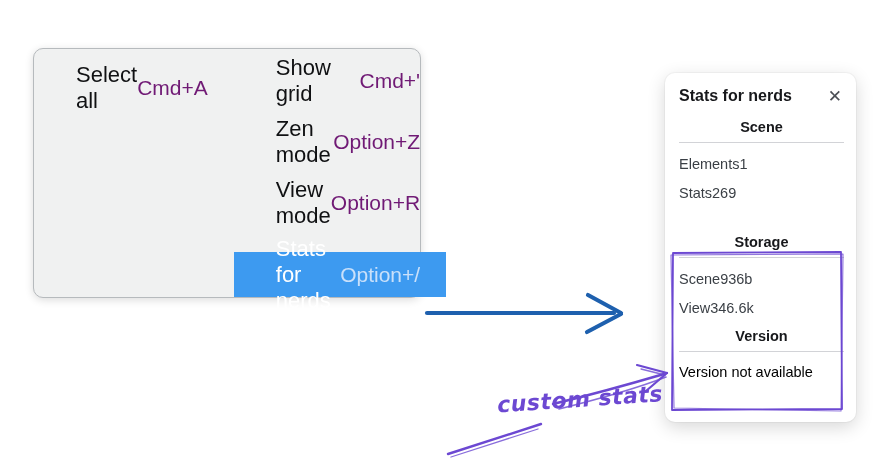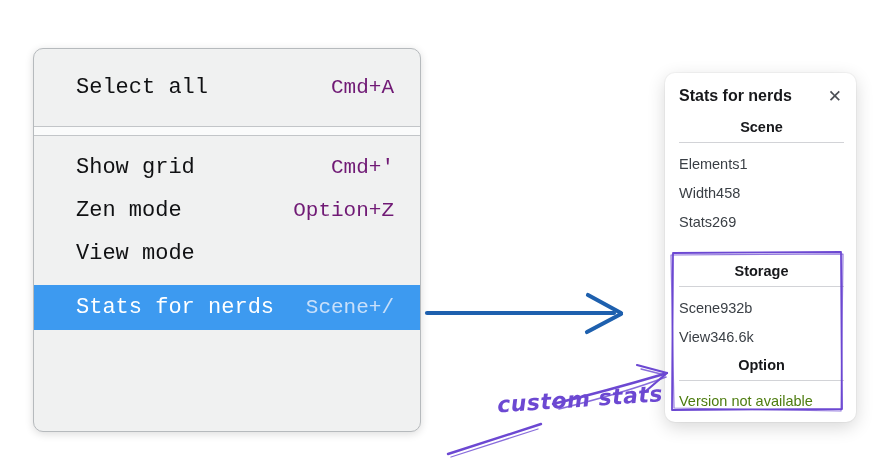--- a/index.html
+++ b/index.html
@@ -3,24 +3,24 @@
 <meta charset="utf-8">
 <style>
   html,body{margin:0;padding:0;background:#ffffff;}
   .canvas{
     position:relative;width:873px;height:461px;background:#ffffff;overflow:hidden;
     font-family:"Liberation Sans", sans-serif;
   }
 
   
   .menu{
-    position:absolute;left:33px;top:48px;width:388px;height:384px;
+    position:absolute;left:33px;top:48px;width:388px;height:250px;
     background:#f0f1f1;border:1.5px solid #b6babd;border-radius:10px;
     box-shadow:0 2px 8px rgba(0,0,0,.14);
-    box-sizing:border-box;display:flex;flex-direction:column;font-family:Liberation Mono, monospace;
+    box-sizing:border-box;display:flex;
   }
   .menu-item{
     display:flex;align-items:center;justify-content:space-between;
     padding:0 26px 0 42px;box-sizing:border-box;cursor:default;
   }
   .menu-item .label{font-size:22px;color:#101113;}
   .menu-item .shortcut{font-size:21px;color:#701a75;}
   .mi-first{height:77px;}
   .menu-sep{
     height:8px;border-top:1px solid #c2c5c8;border-bottom:1px solid #c2c5c8;
@@ -40,21 +40,21 @@
     background:#ffffff;border-radius:10px;box-sizing:border-box;
     box-shadow:0 5px 18px rgba(0,0,0,.16), 0 0 0 1px rgba(0,0,0,.03);
     padding:14px 12px 10px 14px;color:#33383e;
   }
   .panel-title-row{display:flex;align-items:center;justify-content:space-between;margin-bottom:14px;}
   .panel-title{font-size:16px;font-weight:bold;color:#17181b;}
   .panel-close{font-size:17px;color:#4c4f55;cursor:pointer;line-height:1;padding:0 2px;}
   .sec-heading{text-align:center;font-size:14.5px;font-weight:bold;color:#17181b;margin:4px 0 7px 0;}
   .sec-div{border:none;border-top:1px solid #d2d3d7;margin:0 0 7px 0;}
   .stat-row{display:flex;font-size:14.5px;line-height:29px;color:#3a3f45;}
-  .note{font-size:14.5px;color:#4d7c0f;line-height:26px;margin-top:2px;}
+  .note{font-size:14.5px;color:#000000;line-height:26px;margin-top:2px;}
   .sec{margin-top:6px;}
 
   
   .annotation-text{
     position:absolute;left:497px;top:387px;width:160px;
     font-family:"DejaVu Sans", sans-serif;font-style:italic;font-weight:bold;
     font-size:22px;color:#6c48d2;transform:rotate(-4deg);letter-spacing:.5px;
     white-space:nowrap;
   }
   .overlay{position:absolute;left:0;top:0;width:873px;height:461px;pointer-events:none;}
@@ -74,66 +74,63 @@
       <div class="menu-item mi">
         <span class="label">Show grid</span>
         <span class="shortcut">Cmd+'</span>
       </div>
       <div class="menu-item mi">
         <span class="label">Zen mode</span>
         <span class="shortcut">Option+Z</span>
       </div>
       <div class="menu-item mi">
         <span class="label">View mode</span>
+        <span class="shortcut">Option+R</span>
       </div>
       <div class="menu-item mi-selected">
         <span class="label">Stats for nerds</span>
-        <span class="shortcut">Scene+/</span>
+        <span class="shortcut">Option+/</span>
       </div>
     </div>
   </div>
 
   <div class="panel">
     <div class="panel-title-row">
       <span class="panel-title">Stats for nerds</span>
       <span class="panel-close">✕</span>
     </div>
 
     <div class="sec">
       <div class="sec-heading">Scene</div>
       <hr class="sec-div">
       <div class="stat-row">
         <span>Elements</span>
         <span>1</span>
       </div>
       <div class="stat-row">
-        <span>Width</span>
-        <span>458</span>
-      </div>
-      <div class="stat-row">
         <span>Stats</span>
         <span>269</span>
       </div>
     </div>
 
     <div class="sec" style="margin-top:26px;">
       <div class="sec-heading">Storage</div>
       <hr class="sec-div">
       <div class="stat-row">
         <span>Scene</span>
-        <span>932b</span>
+        <span>936b</span>
       </div>
       <div class="stat-row">
         <span>View</span>
         <span>346.6k</span>
       </div>
     </div>
 
     <div class="sec" style="margin-top:5px;">
-      <div class="sec-heading">Option</div>
+      <div class="sec-heading">Version</div>
       <hr class="sec-div">
       <div class="note">Version not available</div>
     </div>
   </div>
 
   <div class="annotation-text">custom stats</div>
 
   <svg class="overlay" viewBox="0 0 873 461" xmlns="http://www.w3.org/2000/svg">
 
     <g stroke="#1e60ae" stroke-width="4.2" fill="none" stroke-linecap="round">

